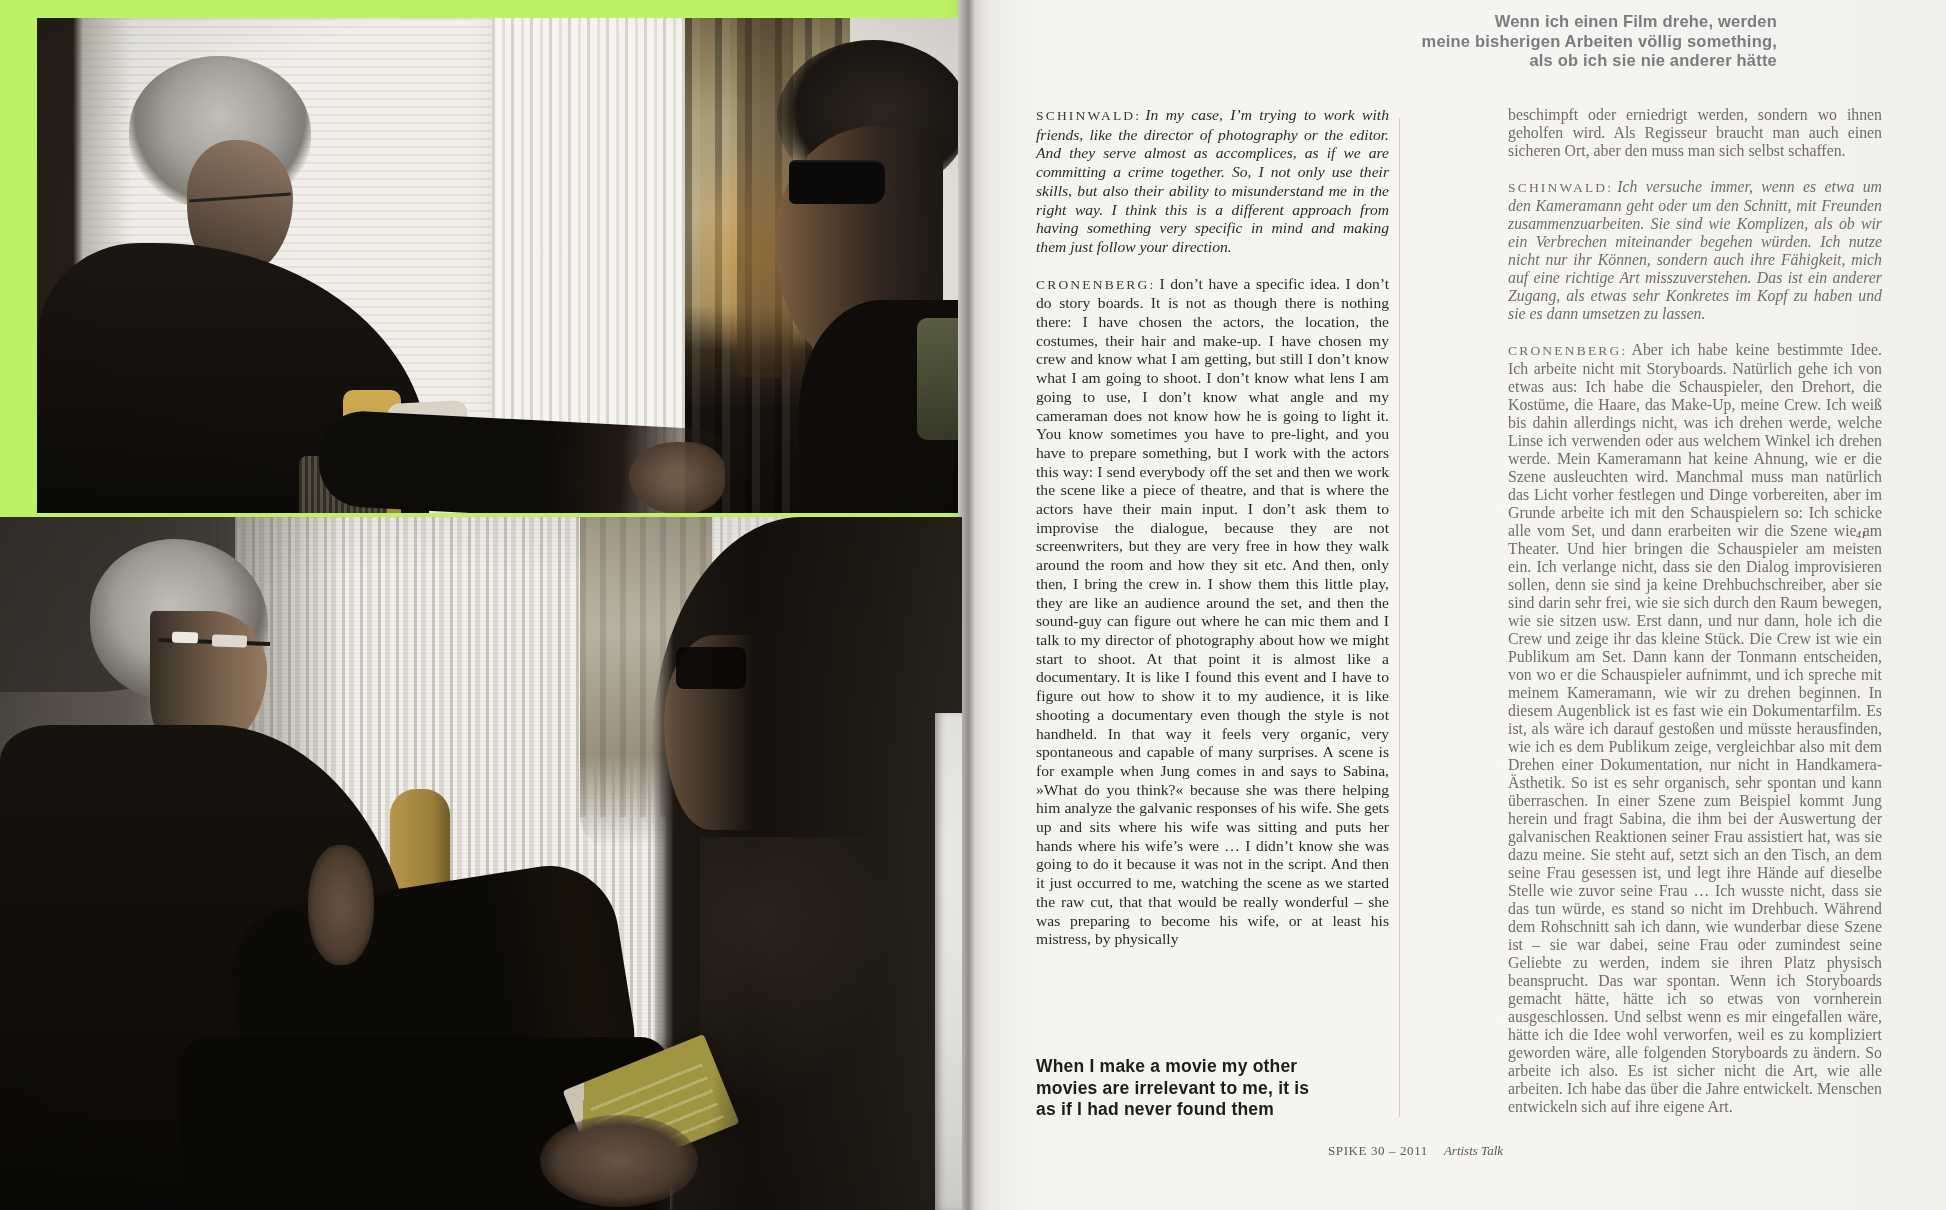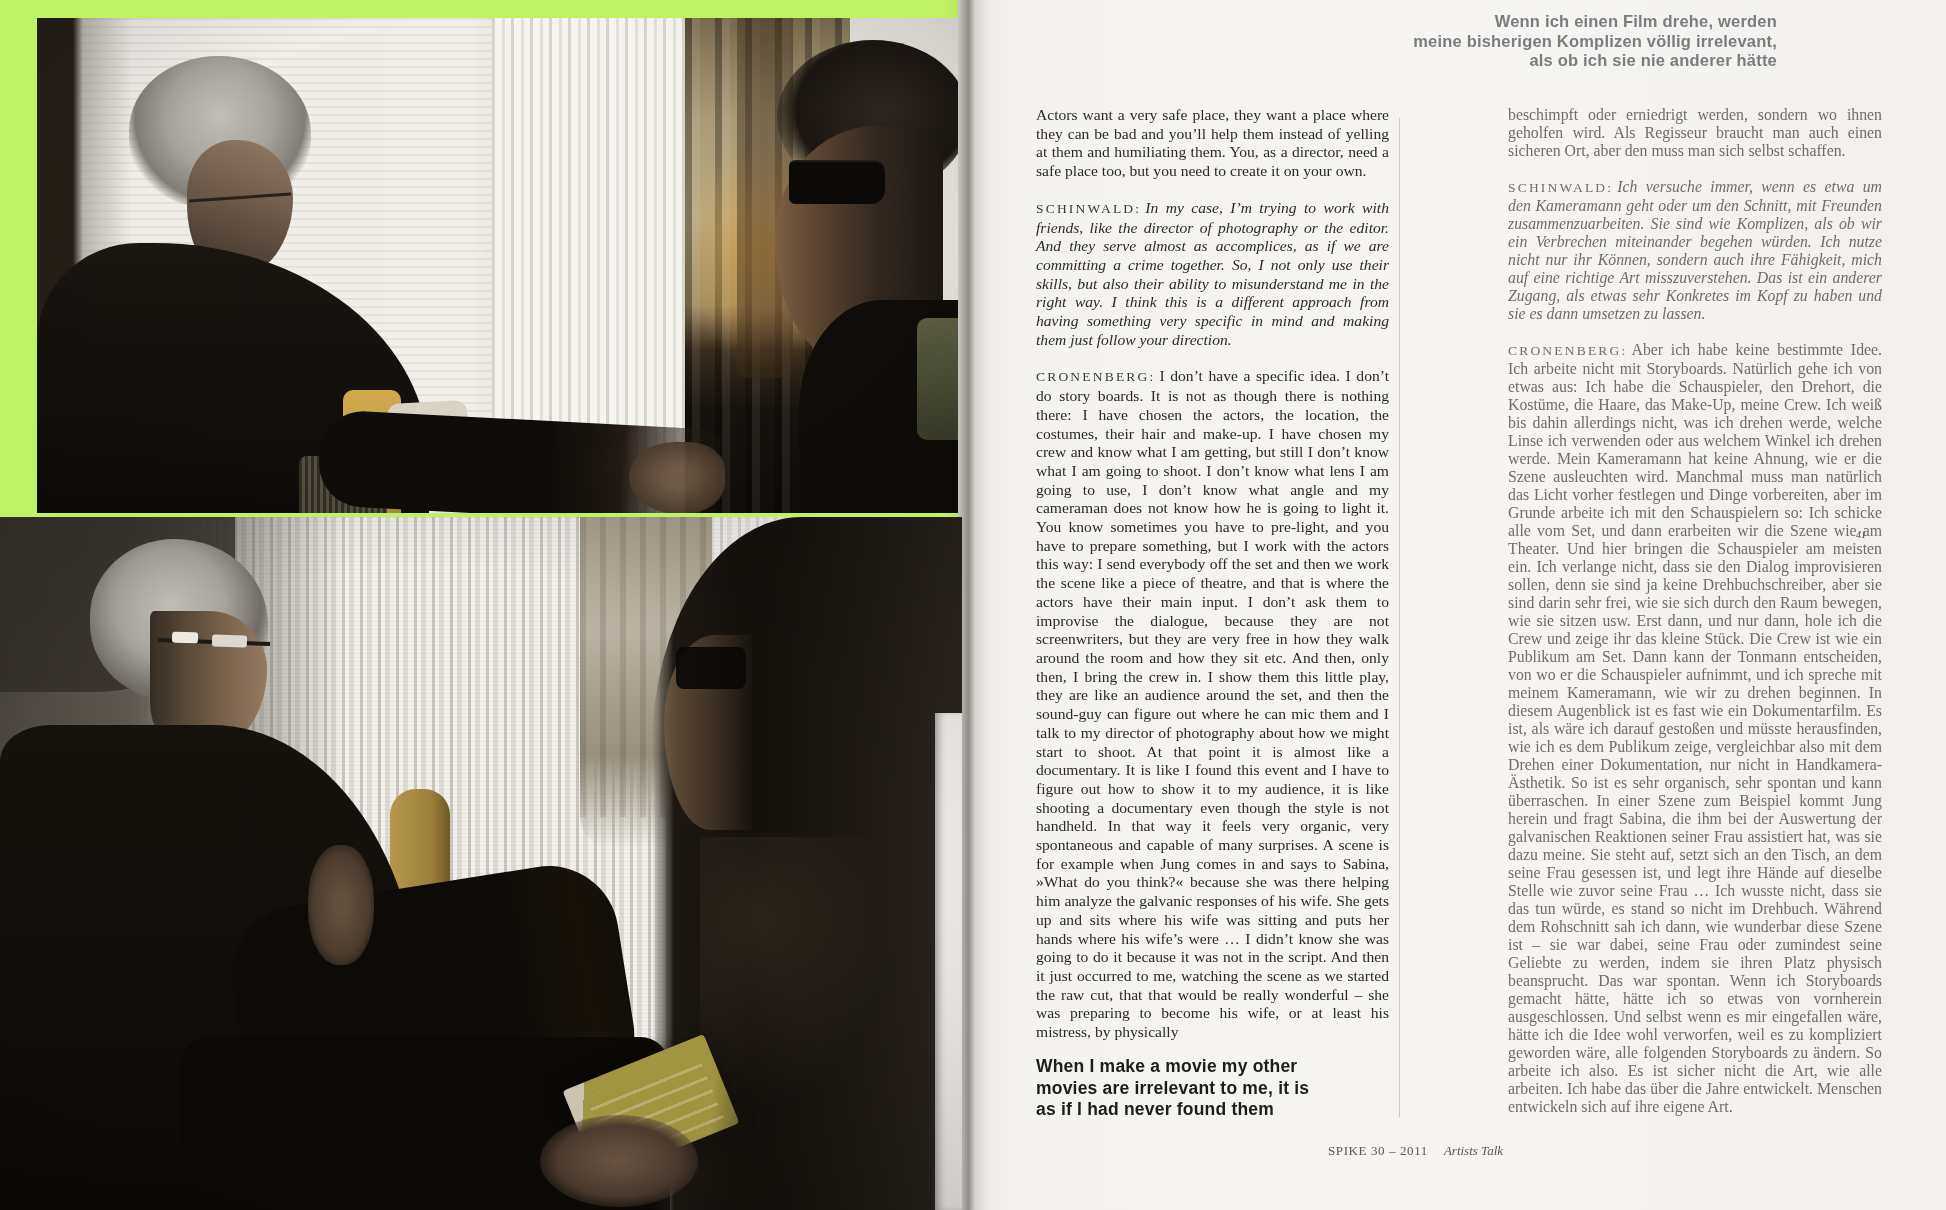--- a/index.html
+++ b/index.html
@@ -197,26 +197,25 @@
     <div class="abs bp-s-rim"></div>
     <div class="abs bp-book"></div>
     <div class="abs bp-book-lines"></div>
     <div class="abs bp-hands"></div>
     <div class="abs bp-white-strip"></div>
     <div class="abs bp-vignette"></div>
   </div>
 
   <div class="abs quote-de">
     <span>Wenn ich einen Film drehe, werden</span>
-    <span>meine bisherigen Komplizen völlig irrelevant,</span>
+    <span>meine bisherigen Arbeiten völlig something,</span>
     <span>als ob ich sie nie anderer hätte</span>
   </div>
 
   <div class="abs col col-en">
-    <p>Actors want a very safe place, they want a place where they can be bad and you’ll help them instead of yelling at them and humiliating them. You, as a director, need a safe place too, but you need to create it on your own.</p>
     <p><span class="speaker">SCHINWALD:</span><span class="italic">In my case, I’m trying to work with friends, like the director of photography or the editor. And they serve almost as accomplices, as if we are committing a crime together. So, I not only use their skills, but also their ability to misunderstand me in the right way. I think this is a different approach from having something very specific in mind and making them just follow your direction.</span></p>
     <p><span class="speaker">CRONENBERG:</span><span>I don’t have a specific idea. I don’t do story boards. It is not as though there is nothing there: I have chosen the actors, the location, the costumes, their hair and make-up. I have chosen my crew and know what I am getting, but still I don’t know what I am going to shoot. I don’t know what lens I am going to use, I don’t know what angle and my cameraman does not know how he is going to light it. You know sometimes you have to pre-light, and you have to prepare something, but I work with the actors this way: I send everybody off the set and then we work the scene like a piece of theatre, and that is where the actors have their main input. I don’t ask them to improvise the dialogue, because they are not screenwriters, but they are very free in how they walk around the room and how they sit etc. And then, only then, I bring the crew in. I show them this little play, they are like an audience around the set, and then the sound-guy can figure out where he can mic them and I talk to my director of photography about how we might start to shoot. At that point it is almost like a documentary. It is like I found this event and I have to figure out how to show it to my audience, it is like shooting a documentary even though the style is not handheld. In that way it feels very organic, very spontaneous and capable of many surprises. A scene is for example when Jung comes in and says to Sabina, »What do you think?« because she was there helping him analyze the galvanic responses of his wife. She gets up and sits where his wife was sitting and puts her hands where his wife’s were … I didn’t know she was going to do it because it was not in the script. And then it just occurred to me, watching the scene as we started the raw cut, that that would be really wonderful – she was preparing to become his wife, or at least his mistress, by physically</span></p>
   </div>
 
   <div class="abs col-rule"></div>
 
   <div class="abs col col-de">
     <p>beschimpft oder erniedrigt werden, sondern wo ihnen geholfen wird. Als Regisseur braucht man auch einen sicheren Ort, aber den muss man sich selbst schaffen.</p>
     <p><span class="speaker">SCHINWALD:</span><span class="italic">Ich versuche immer, wenn es etwa um den Kameramann geht oder um den Schnitt, mit Freunden zusammenzuarbeiten. Sie sind wie Komplizen, als ob wir ein Verbrechen miteinander begehen würden. Ich nutze nicht nur ihr Können, sondern auch ihre Fähigkeit, mich auf eine richtige Art misszuverstehen. Das ist ein anderer Zugang, als etwas sehr Konkretes im Kopf zu haben und sie es dann umsetzen zu lassen.</span></p>
     <p><span class="speaker">CRONENBERG:</span><span>Aber ich habe keine bestimmte Idee. Ich arbeite nicht mit Storyboards. Natürlich gehe ich von etwas aus: Ich habe die Schauspieler, den Drehort, die Kostüme, die Haare, das Make-Up, meine Crew. Ich weiß bis dahin allerdings nicht, was ich drehen werde, welche Linse ich verwenden oder aus welchem Winkel ich drehen werde. Mein Kameramann hat keine Ahnung, wie er die Szene ausleuchten wird. Manchmal muss man natürlich das Licht vorher festlegen und Dinge vorbereiten, aber im Grunde arbeite ich mit den Schauspielern so: Ich schicke alle vom Set, und dann erarbeiten wir die Szene wie am Theater. Und hier bringen die Schauspieler am meisten ein. Ich verlange nicht, dass sie den Dialog improvisieren sollen, denn sie sind ja keine Drehbuchschreiber, aber sie sind darin sehr frei, wie sie sich durch den Raum bewegen, wie sie sitzen usw. Erst dann, und nur dann, hole ich die Crew und zeige ihr das kleine Stück. Die Crew ist wie ein Publikum am Set. Dann kann der Tonmann entscheiden, von wo er die Schauspieler aufnimmt, und ich spreche mit meinem Kameramann, wie wir zu drehen beginnen. In diesem Augenblick ist es fast wie ein Dokumentarfilm. Es ist, als wäre ich darauf gestoßen und müsste herausfinden, wie ich es dem Publikum zeige, vergleichbar also mit dem Drehen einer Dokumentation, nur nicht in Handkamera-Ästhetik. So ist es sehr organisch, sehr spontan und kann überraschen. In einer Szene zum Beispiel kommt Jung herein und fragt Sabina, die ihm bei der Auswertung der galvanischen Reaktionen seiner Frau assistiert hat, was sie dazu meine. Sie steht auf, setzt sich an den Tisch, an dem seine Frau gesessen ist, und legt ihre Hände auf dieselbe Stelle wie zuvor seine Frau … Ich wusste nicht, dass sie das tun würde, es stand so nicht im Drehbuch. Während dem Rohschnitt sah ich dann, wie wunderbar diese Szene ist – sie war dabei, seine Frau oder zumindest seine Geliebte zu werden, indem sie ihren Platz physisch beansprucht. Das war spontan. Wenn ich Storyboards gemacht hätte, hätte ich so etwas von vornherein ausgeschlossen. Und selbst wenn es mir eingefallen wäre, hätte ich die Idee wohl verworfen, weil es zu kompliziert geworden wäre, alle folgenden Storyboards zu ändern. So arbeite ich also. Es ist sicher nicht die Art, wie alle arbeiten. Ich habe das über die Jahre entwickelt. Menschen entwickeln sich auf ihre eigene Art.</span></p>

